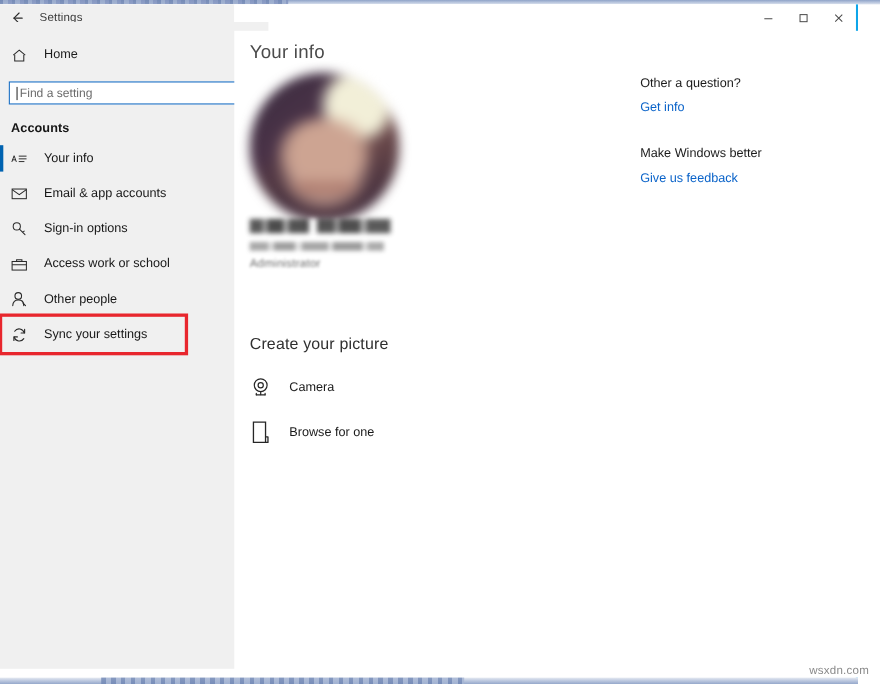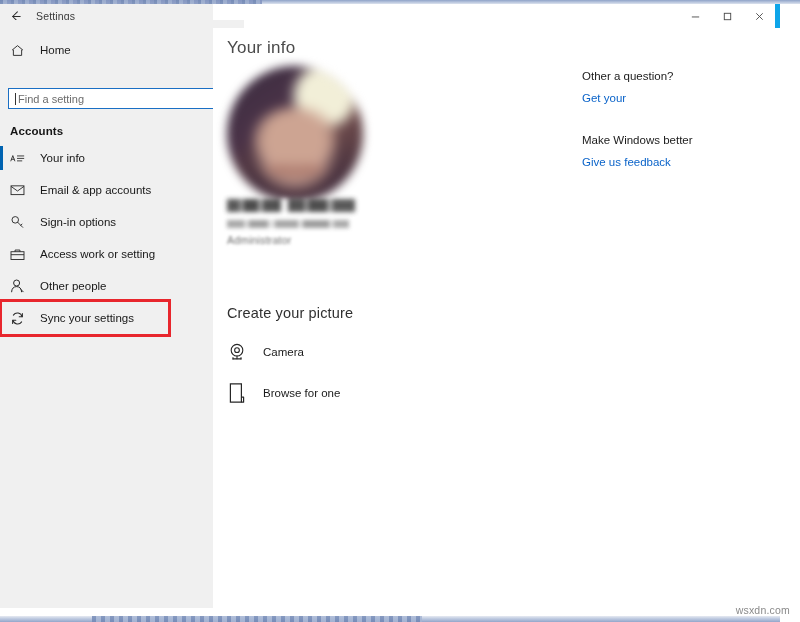--- a/index.html
+++ b/index.html
@@ -47,21 +47,21 @@
     opacity: .8;
   }
 
   
   .window {
     position: absolute;
     left: 0; top: 4px;
     width: 780px;
     height: 612px;
     background: #ffffff;
-    border-right: 5px solid #0ea5e9;
+    border-right: 2px solid #0ea5e9;
     box-sizing: border-box;
   }
 
   .titlebar {
     position: absolute;
     left: 0; top: 0;
     width: 100%;
     height: 24px;
     background: #ffffff;
     display: flex;
@@ -122,21 +122,21 @@
   .icon-slot {
     width: 17px;
     display: flex;
     align-items: center;
     justify-content: flex-start;
     color: #2a2a2a;
   }
   .icon-slot svg { display: block; }
 
   .search-wrap {
-    margin: 24px 6px 0 8px;
+    margin: 10px 6px 0 8px;
     position: relative;
   }
   .search-box {
     position: relative;
     height: 21px;
     background: #ffffff;
     border: 1.6px solid #1a6fc4;
     box-sizing: border-box;
     display: flex;
     align-items: center;
@@ -424,21 +424,21 @@
       </div>
 
       <div class="nav-item">
         <span class="icon-slot">
           <svg width="15" height="13" viewBox="0 0 16 14" fill="none" stroke="currentColor" stroke-width="1">
             <rect x="1" y="4" width="14" height="8.4"></rect>
             <path d="M5.4 4 V2.2 H10.6 V4"></path>
             <path d="M1 7.2 H15"></path>
           </svg>
         </span>
-        <span class="lbl">Access work or setting</span>
+        <span class="lbl">Access work or school</span>
       </div>
 
       <div class="nav-item">
         <span class="icon-slot">
           <svg width="15" height="14" viewBox="0 0 15 14" fill="none" stroke="currentColor" stroke-width="1">
             <circle cx="6.6" cy="4" r="3"></circle>
             <path d="M1.6 12.8 C1.6 9.4 3.8 7.6 6.6 7.6 C9.4 7.6 11.6 9.4 11.6 12.8" stroke-linecap="round"></path>
             <path d="M11 10.6 L13.2 12.8" stroke-linecap="round"></path>
           </svg>
         </span>
@@ -492,21 +492,21 @@
           <svg width="20" height="22" viewBox="0 0 20 22" fill="none" stroke="currentColor" stroke-width="1.2">
             <path d="M3.4 1.8 H14.4 V20.2 H3.4 Z"></path>
             <path d="M14.4 15.2 H16.6 V20.2 H14.4" stroke-linejoin="round"></path>
           </svg>
         </span>
         <span class="lbl">Browse for one</span>
       </div>
 
       <div class="help-panel">
         <div class="help-head">Other a question?</div>
-        <a class="help-link" href="#">Get your</a>
+        <a class="help-link" href="#">Get info</a>
         <div class="help-gap"></div>
         <div class="help-head">Make Windows better</div>
         <a class="help-link" href="#">Give us feedback</a>
       </div>
 
     </div>
   </div>
 
   <div class="edge-strip-bottom">
     <div class="edge-strip-bottom-inner"></div>

